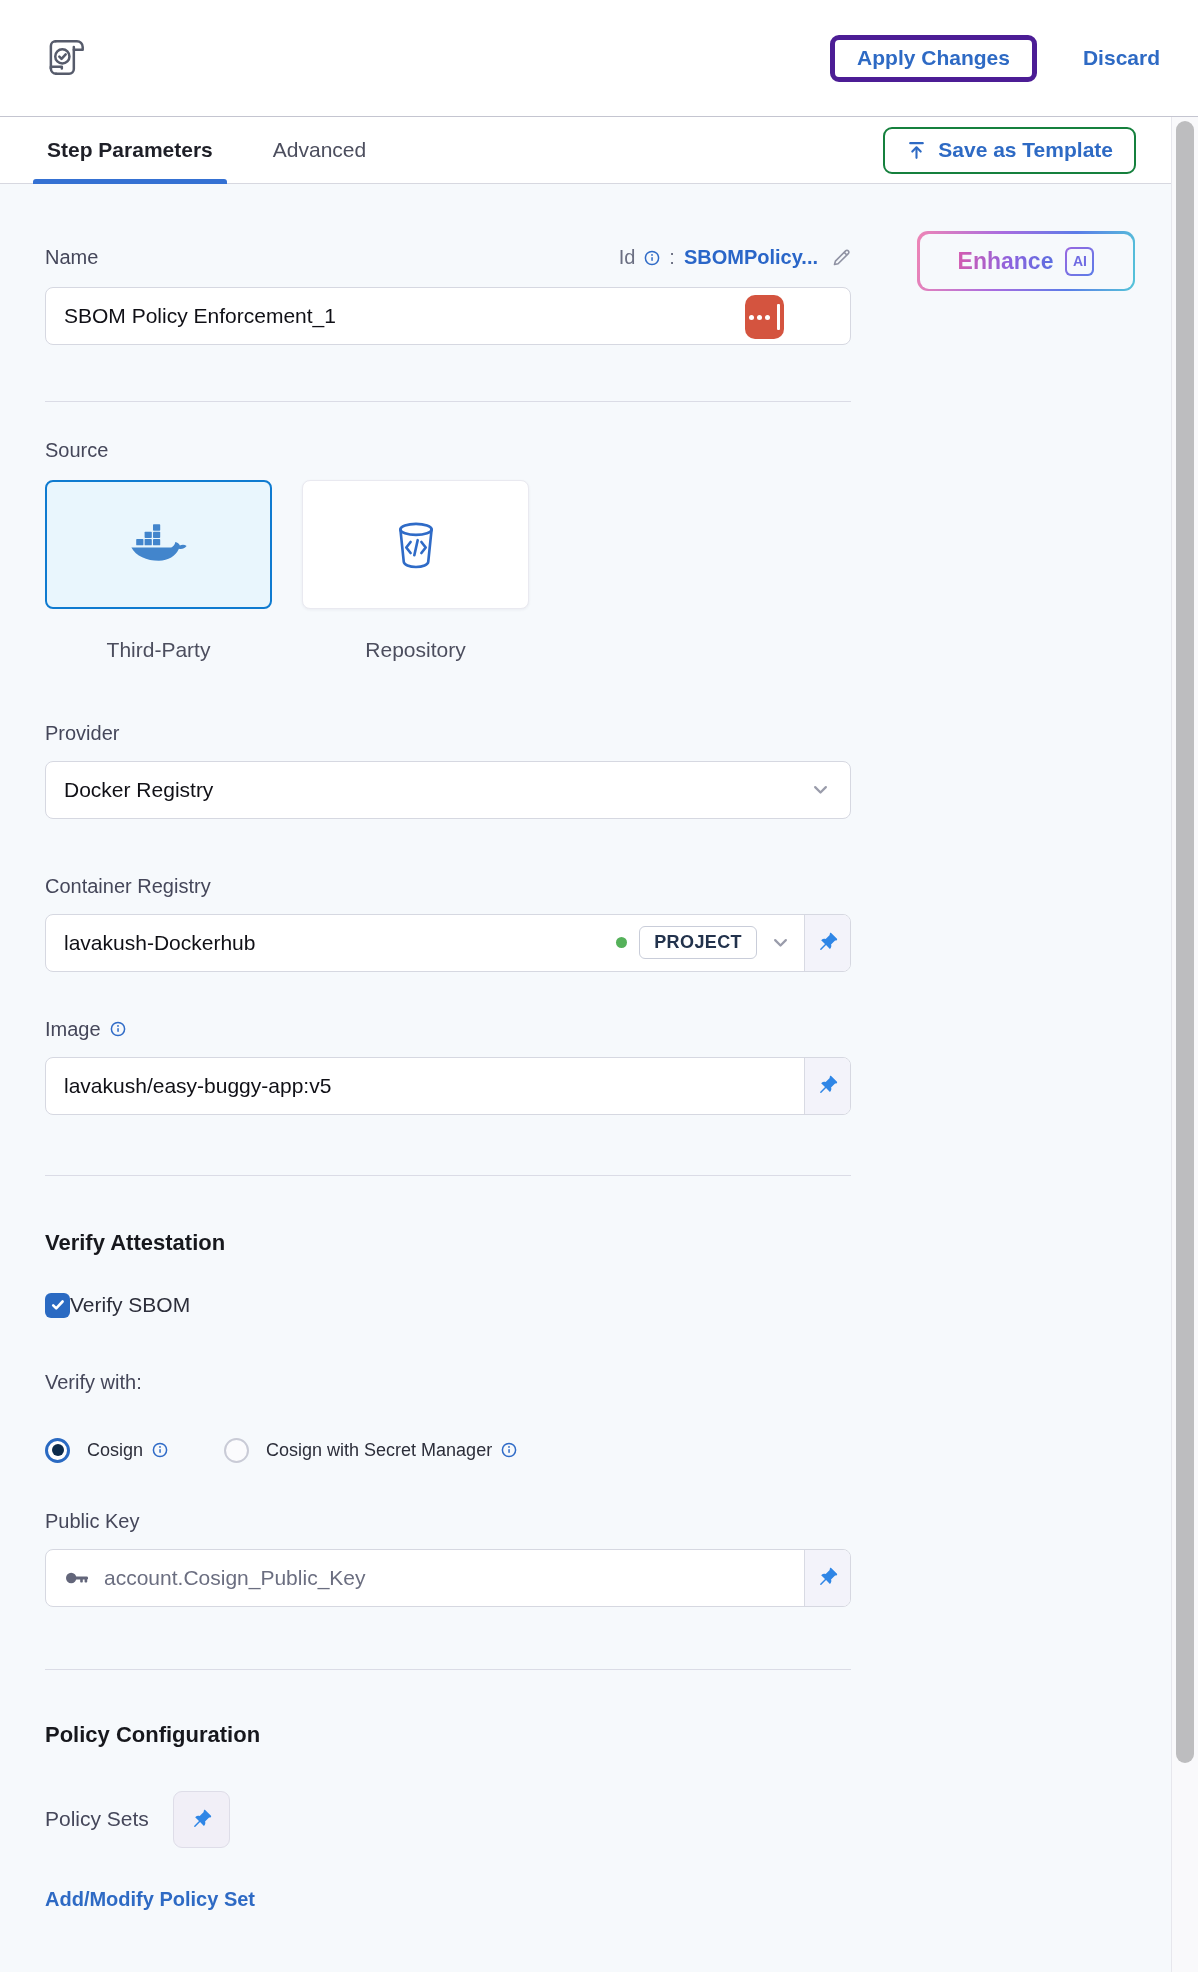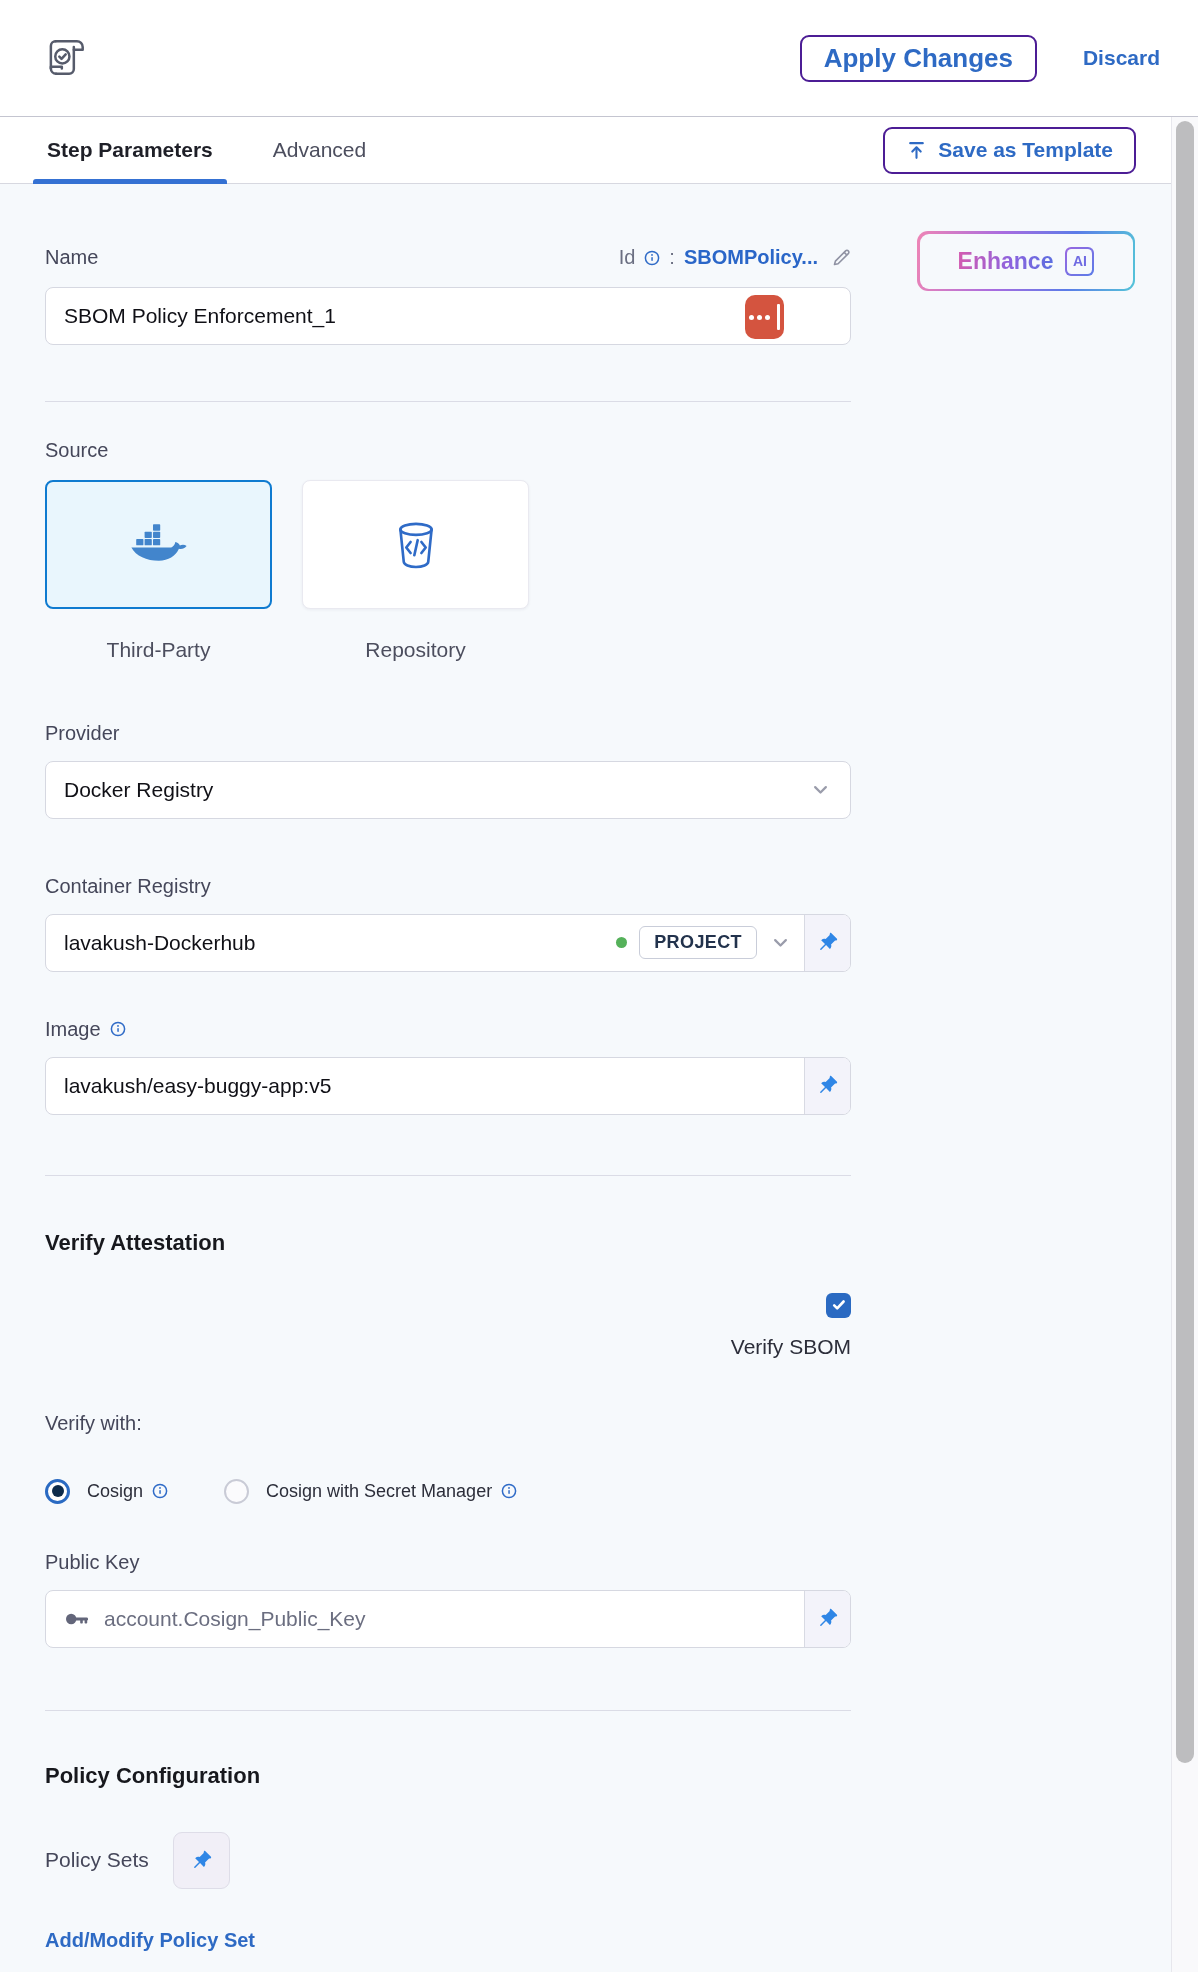--- a/index.html
+++ b/index.html
@@ -4,30 +4,30 @@
 <style>
   * { margin:0; padding:0; box-sizing:border-box; }
   html,body { width:1198px; height:1972px; overflow:hidden; }
   body { font-family:"Liberation Sans", sans-serif; background:#fff; position:relative; }
 
   
   .header { height:117px; background:#fff; display:flex; align-items:center; padding:0 38px 0 42px; border-bottom:1px solid #c4c5d0; }
   .header-icon { width:48px; height:48px; margin-right:22px; flex:0 0 auto; }
   .header-title { font-size:31px; font-weight:700; color:#16161c; letter-spacing:-0.3px; }
   .header-spacer { flex:1; }
-  .btn-outline { display:inline-flex; align-items:center; justify-content:center; gap:10px; height:47px; padding:0 22px; border:2px solid #4c1d95; border-radius:9px; background:#fff; color:#2e6ac4; font-size:26px; font-weight:700; cursor:pointer; font-family:inherit; }
+  .btn-outline { display:inline-flex; align-items:center; justify-content:center; gap:10px; height:47px; padding:0 22px; border:5px solid #4c1d95; border-radius:9px; background:#fff; color:#2e6ac4; font-size:21px; font-weight:700; cursor:pointer; font-family:inherit; }
   .discard-link { margin-left:46px; color:#2e6ac4; font-size:21px; font-weight:700; cursor:pointer; }
 
   
   .tabbar { height:67px; background:#fff; border-bottom:1px solid #d7d8e0; display:flex; align-items:center; padding-left:33px; position:relative; }
   .tab { position:relative; height:100%; display:flex; align-items:center; padding:0 14px; font-size:21px; cursor:pointer; }
   .tab.active { font-weight:700; color:#1e1f27; }
   .tab.active .tab-underline { position:absolute; left:0; right:0; bottom:-1px; height:5px; background:#3571d3; border-radius:3px 3px 0 0; }
   .tab.inactive { margin-left:32px; color:#4c4e5e; font-weight:400; }
-  .save-template-btn { margin-left:auto; margin-right:62px; height:47px; display:inline-flex; align-items:center; gap:11px; padding:0 21px; border:2px solid #4c1d95; border-radius:9px; background:#fff; color:#2e6ac4; font-size:21px; font-weight:700; cursor:pointer; font-family:inherit; }
+  .save-template-btn { margin-left:auto; margin-right:62px; height:47px; display:inline-flex; align-items:center; gap:11px; padding:0 21px; border:2px solid #15803d; border-radius:9px; background:#fff; color:#2e6ac4; font-size:21px; font-weight:700; cursor:pointer; font-family:inherit; }
 
   
   .content { position:relative; height:1788px; background:#f6f9fc; }
   .form { position:absolute; left:45px; top:0; width:806px; }
 
   .field-label { font-size:20px; color:#45475a; }
   .section-heading { font-size:22px; font-weight:700; color:#17181d; }
   .divider { border:none; border-top:1px solid #dbdce6; width:100%; }
 
   
@@ -77,21 +77,21 @@
   .scope-badge { border:1px solid #c9cdd9; border-radius:6px; padding:5px 14px; font-size:18px; font-weight:600; letter-spacing:.4px; color:#22324c; margin-right:14px; white-space:nowrap; }
   .pin-section { width:46px; flex:0 0 auto; border-left:1px solid #d8dae3; background:#f3f3fa; display:flex; align-items:center; justify-content:center; cursor:pointer; }
   .pin-icon { width:23px; height:23px; }
 
   .image-label-row { margin-top:46px; display:flex; align-items:center; gap:9px; }
 
   .divider-2 { margin-top:60px; }
 
   
   .va-heading { margin-top:54px; }
-  .check-row { margin-top:37px; display:flex; align-items:flex-end; gap:17px; cursor:pointer;flex-direction:column; }
+  .check-row { margin-top:37px; display:flex; align-items:center; cursor:pointer; }
   .checkbox { width:25px; height:25px; border-radius:6px; background:#2a6ac2; display:flex; align-items:center; justify-content:center; flex:0 0 auto; }
   .checkbox svg { width:16px; height:16px; }
   .check-label { font-size:21px; color:#2c2e3a; }
   .verify-with { margin-top:53px; }
   .radio-row { margin-top:44px; display:flex; align-items:center; }
   .radio { width:25px; height:25px; border-radius:50%; flex:0 0 auto; cursor:pointer; }
   .radio.selected { border:3px solid #2a6ac2; background:#fff; display:flex; align-items:center; justify-content:center; }
   .radio.selected .dot { width:12px; height:12px; border-radius:50%; background:#0d2b4b; }
   .radio.unselected { border:2px solid #c9cbd6; background:#fbfbfd; }
   .radio-label { font-size:18px; color:#2c2e3a; margin-left:17px; }

